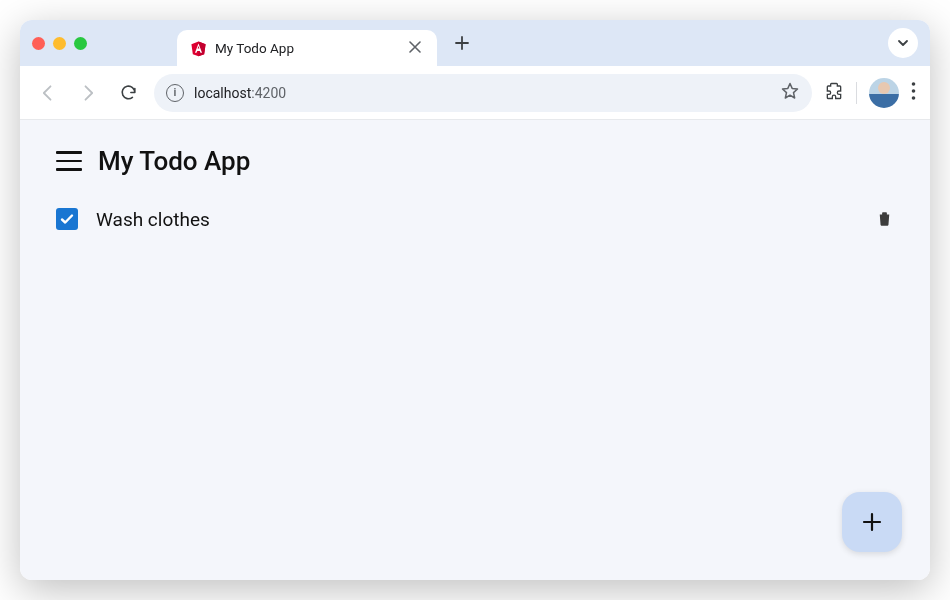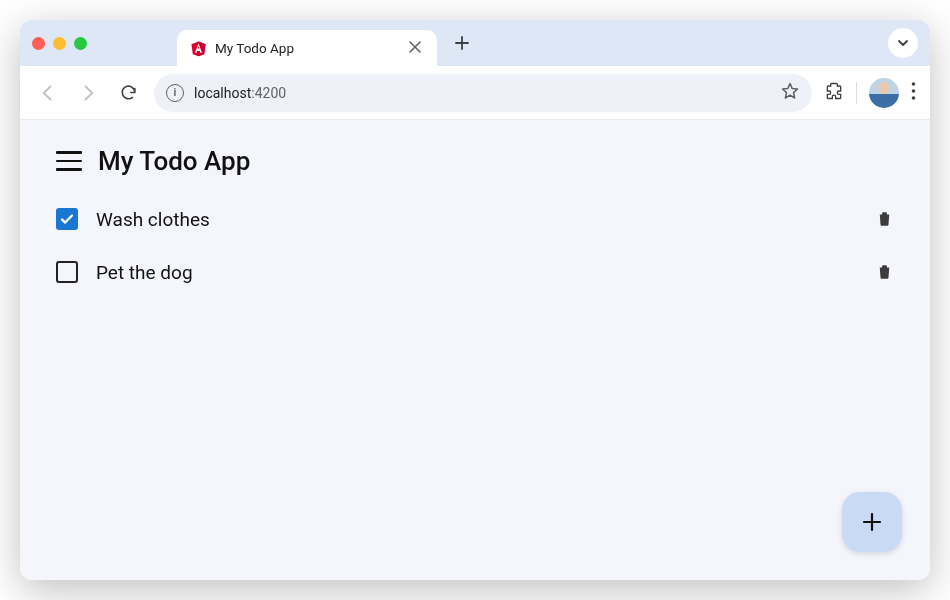--- a/index.html
+++ b/index.html
@@ -260,29 +260,20 @@
         </div>
         <span class="todo-label">Wash clothes</span>
         <span class="trash">
           <svg width="19" height="21" viewBox="0 0 24 24">
               <path d="M4 7 h16 M9 7 V5 a1 1 0 0 1 1 -1 h4 a1 1 0 0 1 1 1 V7 M6 7 l1 13 a1 1 0 0 0 1 1 h8 a1 1 0 0 0 1 -1 l1 -13" fill="#3c3c3c"></path>
             </svg>
         </span>
       </div>
 
 
-      <div class="todo-item">
-        <div class="checkbox unchecked"></div>
-        <span class="todo-label">Pet the dog</span>
-        <span class="trash">
-          <svg width="19" height="21" viewBox="0 0 24 24">
-              <path d="M4 7 h16 M9 7 V5 a1 1 0 0 1 1 -1 h4 a1 1 0 0 1 1 1 V7 M6 7 l1 13 a1 1 0 0 0 1 1 h8 a1 1 0 0 0 1 -1 l1 -13" fill="#3c3c3c"></path>
-            </svg>
-        </span>
-      </div>
 
     </div>
 
     <div class="fab">
       <svg width="24" height="24" viewBox="0 0 24 24">
           <path d="M12 4 V20 M4 12 H20" stroke="#111" stroke-width="2.2" stroke-linecap="round"></path>
         </svg>
     </div>
   </div>
 

